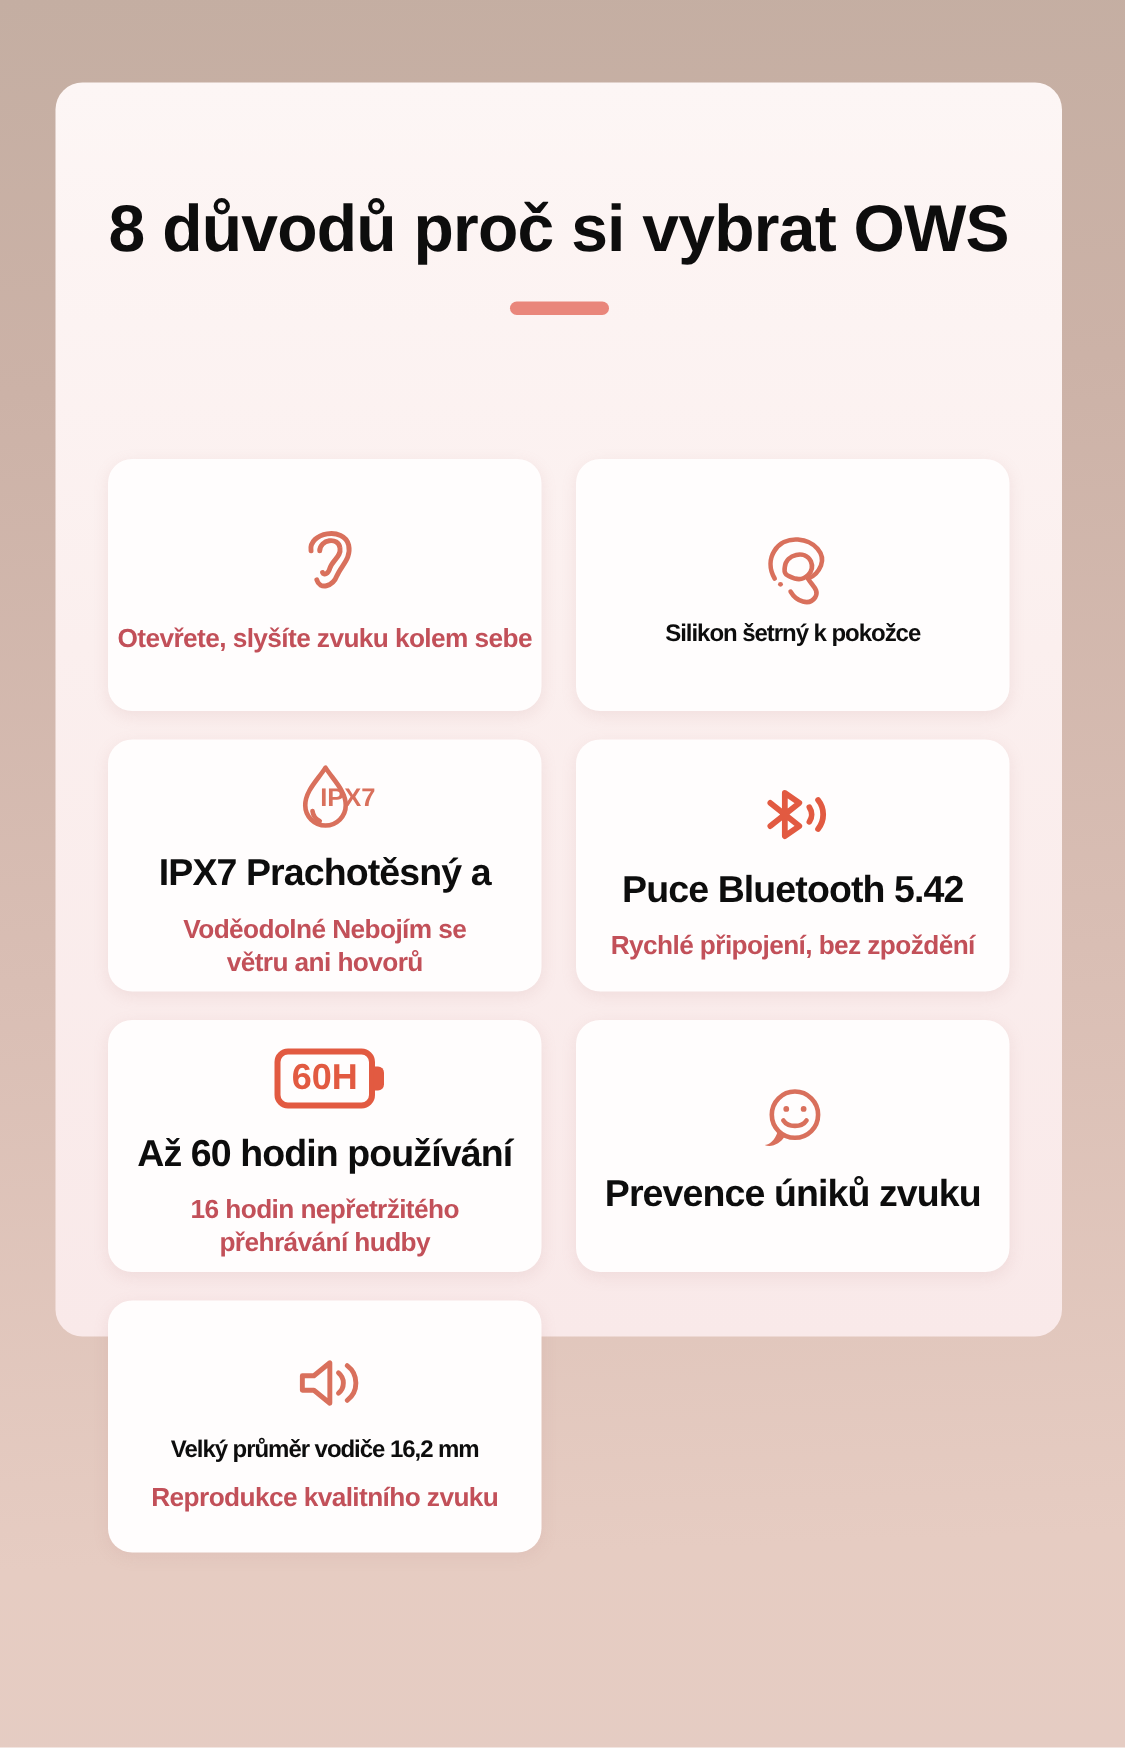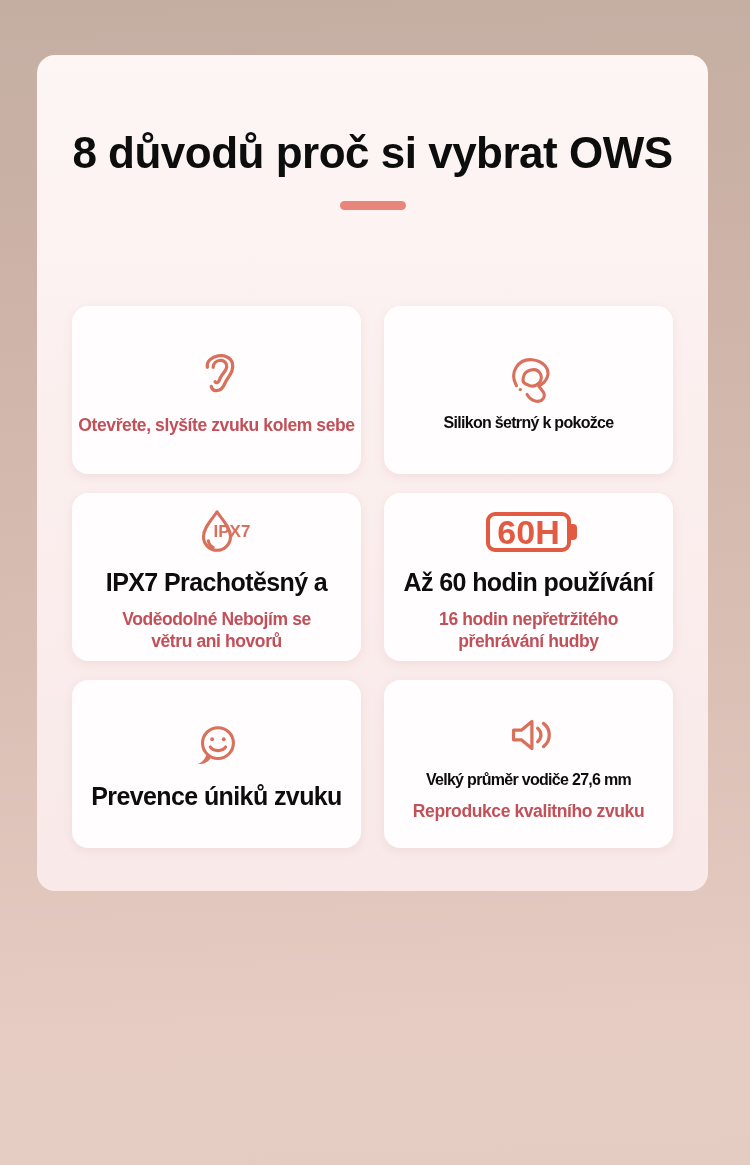--- a/index.html
+++ b/index.html
@@ -78,21 +78,21 @@
     font-size: 17px;
     font-weight: bold;
     color: var(--accent, #d9705c);
     white-space: nowrap;
   }
   .battery {
     position: relative;
     border: 4px solid var(--accent-strong, #e25a41);
     border-radius: 9px;
     padding: 1px 7px;
-    font-size: 34px;
+    font-size: 24px;
     line-height: 30px;
     font-weight: bold;
     color: var(--accent-strong, #e25a41);
   }
   .battery::after {
     content: '';
     position: absolute;
     right: -10px; top: 50%;
     transform: translateY(-50%);
     width: 7px; height: 16px;
@@ -155,20 +155,31 @@
           <path d="M28 7 C23 15 14 23 14 33 a14 14 0 0 0 28 0 C42 23 33 15 28 7 Z"></path>
           <path d="M19 37 a9 9 0 0 0 5 7"></path>
         </svg>
         <span class="icon-label">IPX7</span>
       </div>
       <div class="card-title">IPX7 Prachotěsný a</div>
       <div class="card-subtitle">Voděodolné Nebojím se
 větru ani hovorů</div>
     </div>
 
+    <div class="card">
+      <div class="icon-wrap strong">
+        <svg width="54" height="54" viewBox="0 0 56 56" fill="none" stroke="currentColor" stroke-width="4" stroke-linecap="round" stroke-linejoin="round">
+          <path d="M12 20 L32 36 L22 43 L22 13 L32 20 L12 36"></path>
+          <path d="M39 23 a9 9 0 0 1 0 10"></path>
+          <path d="M45 18 a16 16 0 0 1 0 20"></path>
+        </svg>
+      </div>
+      <div class="card-title">Puce Bluetooth 5.42</div>
+      <div class="card-subtitle">Rychlé připojení, bez zpoždění</div>
+    </div>
 
     <div class="card">
       <div class="icon-wrap strong">
         <div class="battery">60H</div>
       </div>
       <div class="card-title">Až 60 hodin používání</div>
       <div class="card-subtitle">16 hodin nepřetržitého
 přehrávání hudby</div>
     </div>
 
@@ -186,19 +197,19 @@
     </div>
 
     <div class="card">
       <div class="icon-wrap">
         <svg width="54" height="54" viewBox="0 0 56 56" fill="none" stroke="currentColor" stroke-width="3.4" stroke-linecap="round" stroke-linejoin="round">
           <path d="M12 23 h8 l11 -9 v28 l-11 -9 h-8 z"></path>
           <path d="M37 21 a9 9 0 0 1 0 14"></path>
           <path d="M43 16 a15 15 0 0 1 0 24"></path>
         </svg>
       </div>
-      <div class="card-title fit">Velký průměr vodiče 27,6 mm</div>
+      <div class="card-title fit">Velký průměr vodiče 16,2 mm</div>
       <div class="card-subtitle">Reprodukce kvalitního zvuku</div>
     </div>
 
 
   </div>
 </div>
 
 </body></html>

